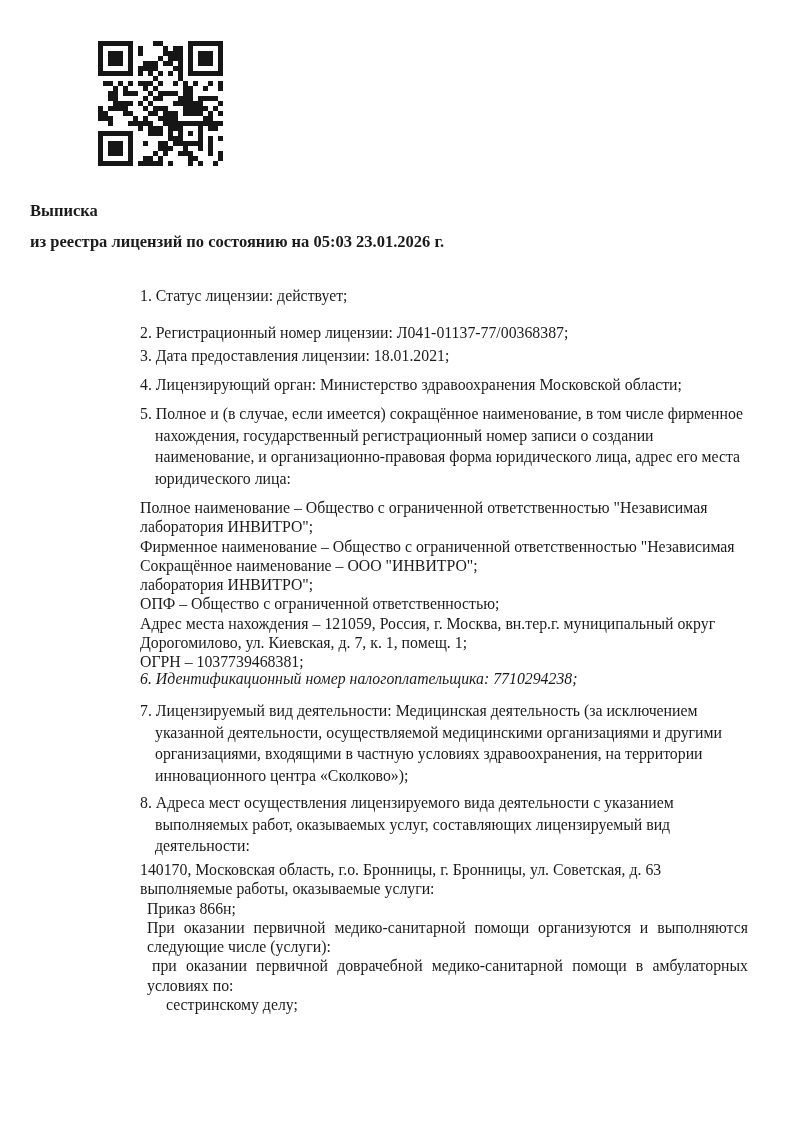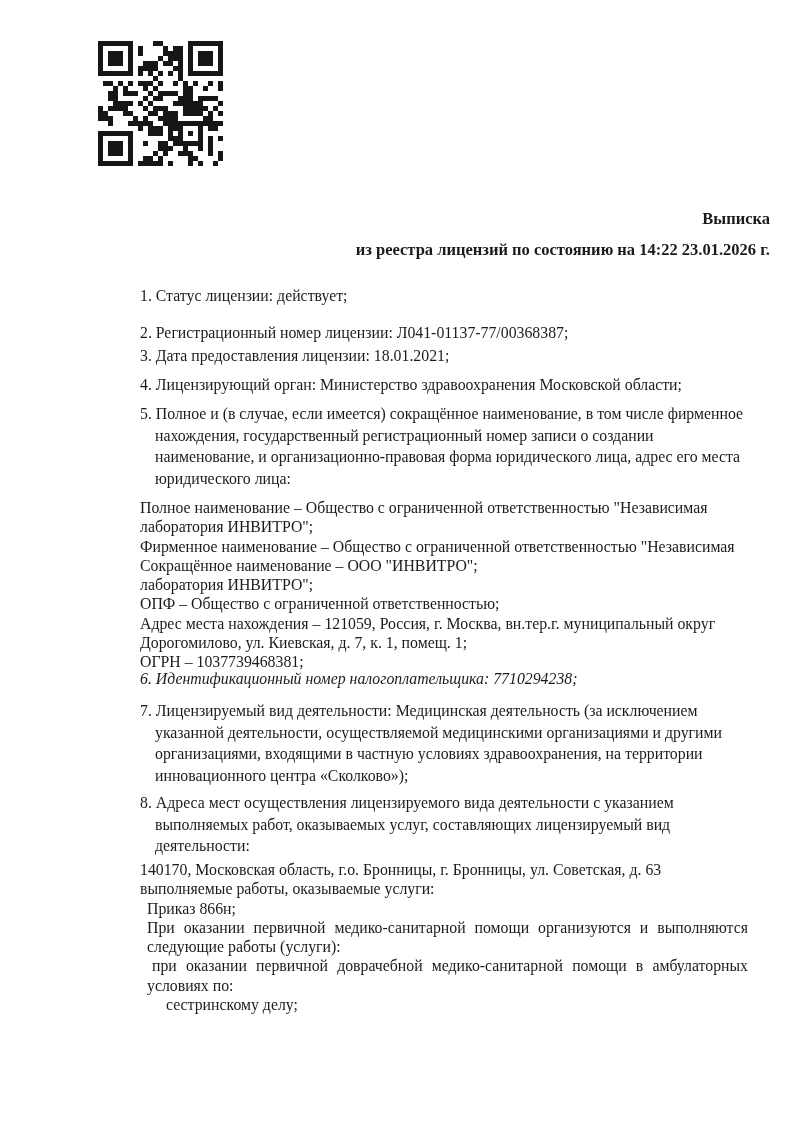--- a/index.html
+++ b/index.html
@@ -9,22 +9,22 @@
     background:#ffffff;
     font-family:"Liberation Serif", serif;
     color:#1b1b1b;
     overflow:hidden;
   }
   .qr{
     position:absolute;left:98px;top:41px;width:125px;height:125px;
   }
   .qr svg{display:block;width:125px;height:125px;shape-rendering:crispEdges;}
   .title-block{
-    position:absolute;left:30px;right:20px;top:208px;
-    text-align:right;font-weight:bold;font-size:16.5px;
+    position:absolute;left:30px;right:20px;top:200px;
+    text-align:left;font-weight:bold;font-size:16.5px;
   }
   .doc-title{line-height:21px;}
   .doc-subtitle{margin-top:10px;line-height:21px;}
   .para{
     position:absolute;left:140px;width:608px;
     font-size:15.8px;
   }
   .para .line{white-space:nowrap;}
   .para-item .line{line-height:21.5px;}
   .para-block .line{line-height:19.3px;}
@@ -355,21 +355,21 @@
         <rect x="12" y="24" width="1" height="1" fill="#161616"></rect>
         <rect x="14" y="24" width="1" height="1" fill="#161616"></rect>
         <rect x="18" y="24" width="1" height="1" fill="#161616"></rect>
         <rect x="20" y="24" width="1" height="1" fill="#161616"></rect>
         <rect x="23" y="24" width="1" height="1" fill="#161616"></rect>
       </svg>
   </div>
 
   <div class="title-block">
     <div class="doc-title">Выписка</div>
-    <div class="doc-subtitle">из реестра лицензий по состоянию на 14:22 23.01.2026 г.</div>
+    <div class="doc-subtitle">из реестра лицензий по состоянию на 05:03 23.01.2026 г.</div>
   </div>
 
   <div id="doc-body">
       <div class="para para-item" style="top: 285px;">
         <div class="line">1. Статус лицензии: действует;</div>
       </div>
       <div class="para para-item" style="top: 322px;">
         <div class="line">2. Регистрационный номер лицензии: Л041-01137-77/00368387;</div>
       </div>
       <div class="para para-item" style="top: 345px;">
@@ -407,20 +407,20 @@
       <div class="para para-item" style="top: 792px;">
         <div class="line">8. Адреса мест осуществления лицензируемого вида деятельности с указанием</div>
         <div class="line ind1">выполняемых работ, оказываемых услуг, составляющих лицензируемый вид</div>
         <div class="line ind1">деятельности:</div>
       </div>
       <div class="para para-block" style="top: 860px;">
         <div class="line">140170, Московская область, г.о. Бронницы, г. Бронницы, ул. Советская, д. 63</div>
         <div class="line">выполняемые работы, оказываемые услуги:</div>
         <div class="line ind1">Приказ 866н;</div>
         <div class="line ind1 just">При оказании первичной медико-санитарной помощи организуются и выполняются</div>
-        <div class="line ind1">следующие работы (услуги):</div>
+        <div class="line ind1">следующие числе (услуги):</div>
         <div class="line ind2 just">при оказании первичной доврачебной медико-санитарной помощи в амбулаторных</div>
         <div class="line ind1">условиях по:</div>
         <div class="line ind3">сестринскому делу;</div>
       </div>
     </div>
 
 </div>
 
 </body></html>

